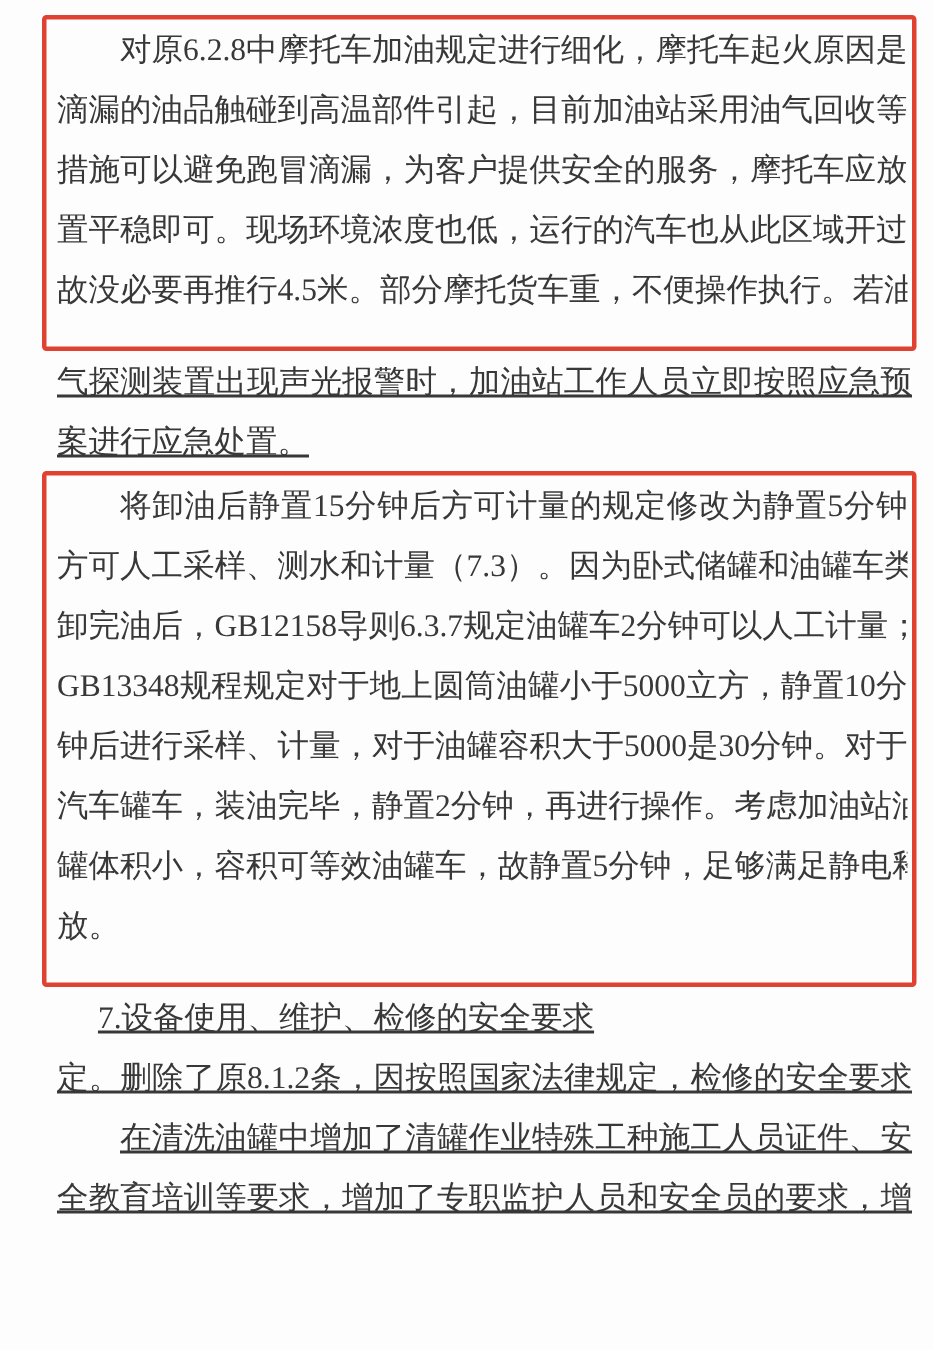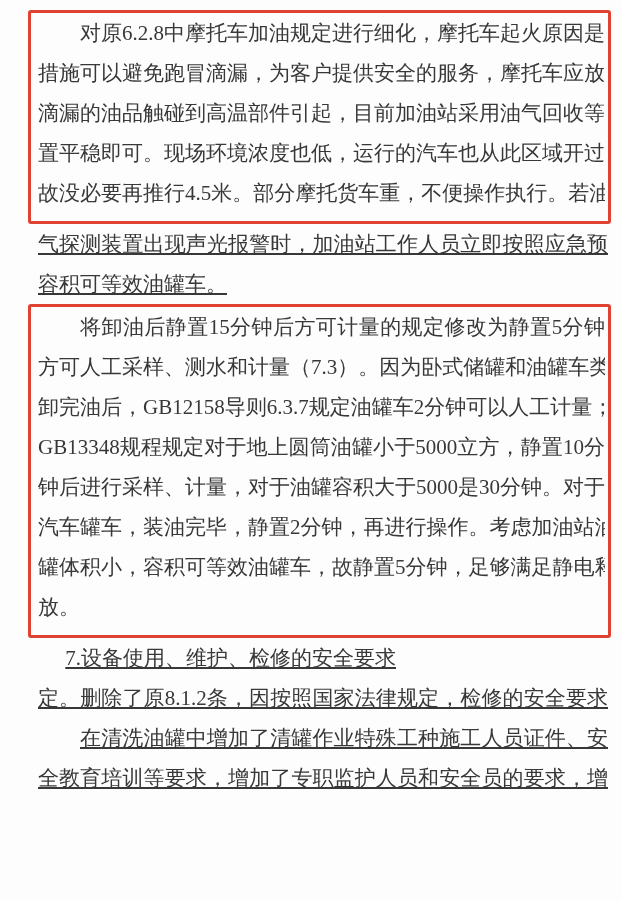--- a/index.html
+++ b/index.html
@@ -18,21 +18,21 @@
     overflow: hidden;
     background: var(--bg, #fdfdfd);
     color: var(--fg, #383838);
     font-family: "Liberation Serif", "DejaVu Serif", serif;
   }
   .redbox {
     box-sizing: border-box;
     border: 3px solid var(--red, #e04232);
     border-radius: 3px;
     margin: 0 11px 0 28px;
-    padding: 0 3px 8px 7px;
+    padding: 0 3px 18px 7px;
   }
   .plainblock {
     margin: 0 14px 0 38px;
     text-decoration: underline;
   }
   .line {
     margin: 0;
     height: 40px;
     line-height: 40px;
     font-size: 21px;
@@ -52,29 +52,29 @@
     text-indent: 1.3em;
   }
 </style>
 </head>
 <body>
 
 <div class="page">
 
   <div class="redbox">
     <p class="line indent">对原6.2.8中摩托车加油规定进行细化，摩托车起火原因是</p>
+    <p class="line">滴漏的油品触碰到高温部件引起，目前加油站采用油气回收等</p>
     <p class="line">措施可以避免跑冒滴漏，为客户提供安全的服务，摩托车应放</p>
-    <p class="line">滴漏的油品触碰到高温部件引起，目前加油站采用油气回收等</p>
     <p class="line">置平稳即可。现场环境浓度也低，运行的汽车也从此区域开过，</p>
     <p class="line">故没必要再推行4.5米。部分摩托货车重，不便操作执行。若油</p>
   </div>
 
   <div class="plainblock">
     <p class="line">气探测装置出现声光报警时，加油站工作人员立即按照应急预</p>
-    <p class="line end">容积可等效油罐车。</p>
+    <p class="line end">案进行应急处置。</p>
   </div>
 
   <div class="redbox">
     <p class="line indent">将卸油后静置15分钟后方可计量的规定修改为静置5分钟</p>
     <p class="line">方可人工采样、测水和计量（7.3）。因为卧式储罐和油罐车类似，</p>
     <p class="line">卸完油后，GB12158导则6.3.7规定油罐车2分钟可以人工计量；</p>
     <p class="line">GB13348规程规定对于地上圆筒油罐小于5000立方，静置10分</p>
     <p class="line">钟后进行采样、计量，对于油罐容积大于5000是30分钟。对于</p>
     <p class="line">汽车罐车，装油完毕，静置2分钟，再进行操作。考虑加油站油</p>
     <p class="line">罐体积小，容积可等效油罐车，故静置5分钟，足够满足静电释</p>

